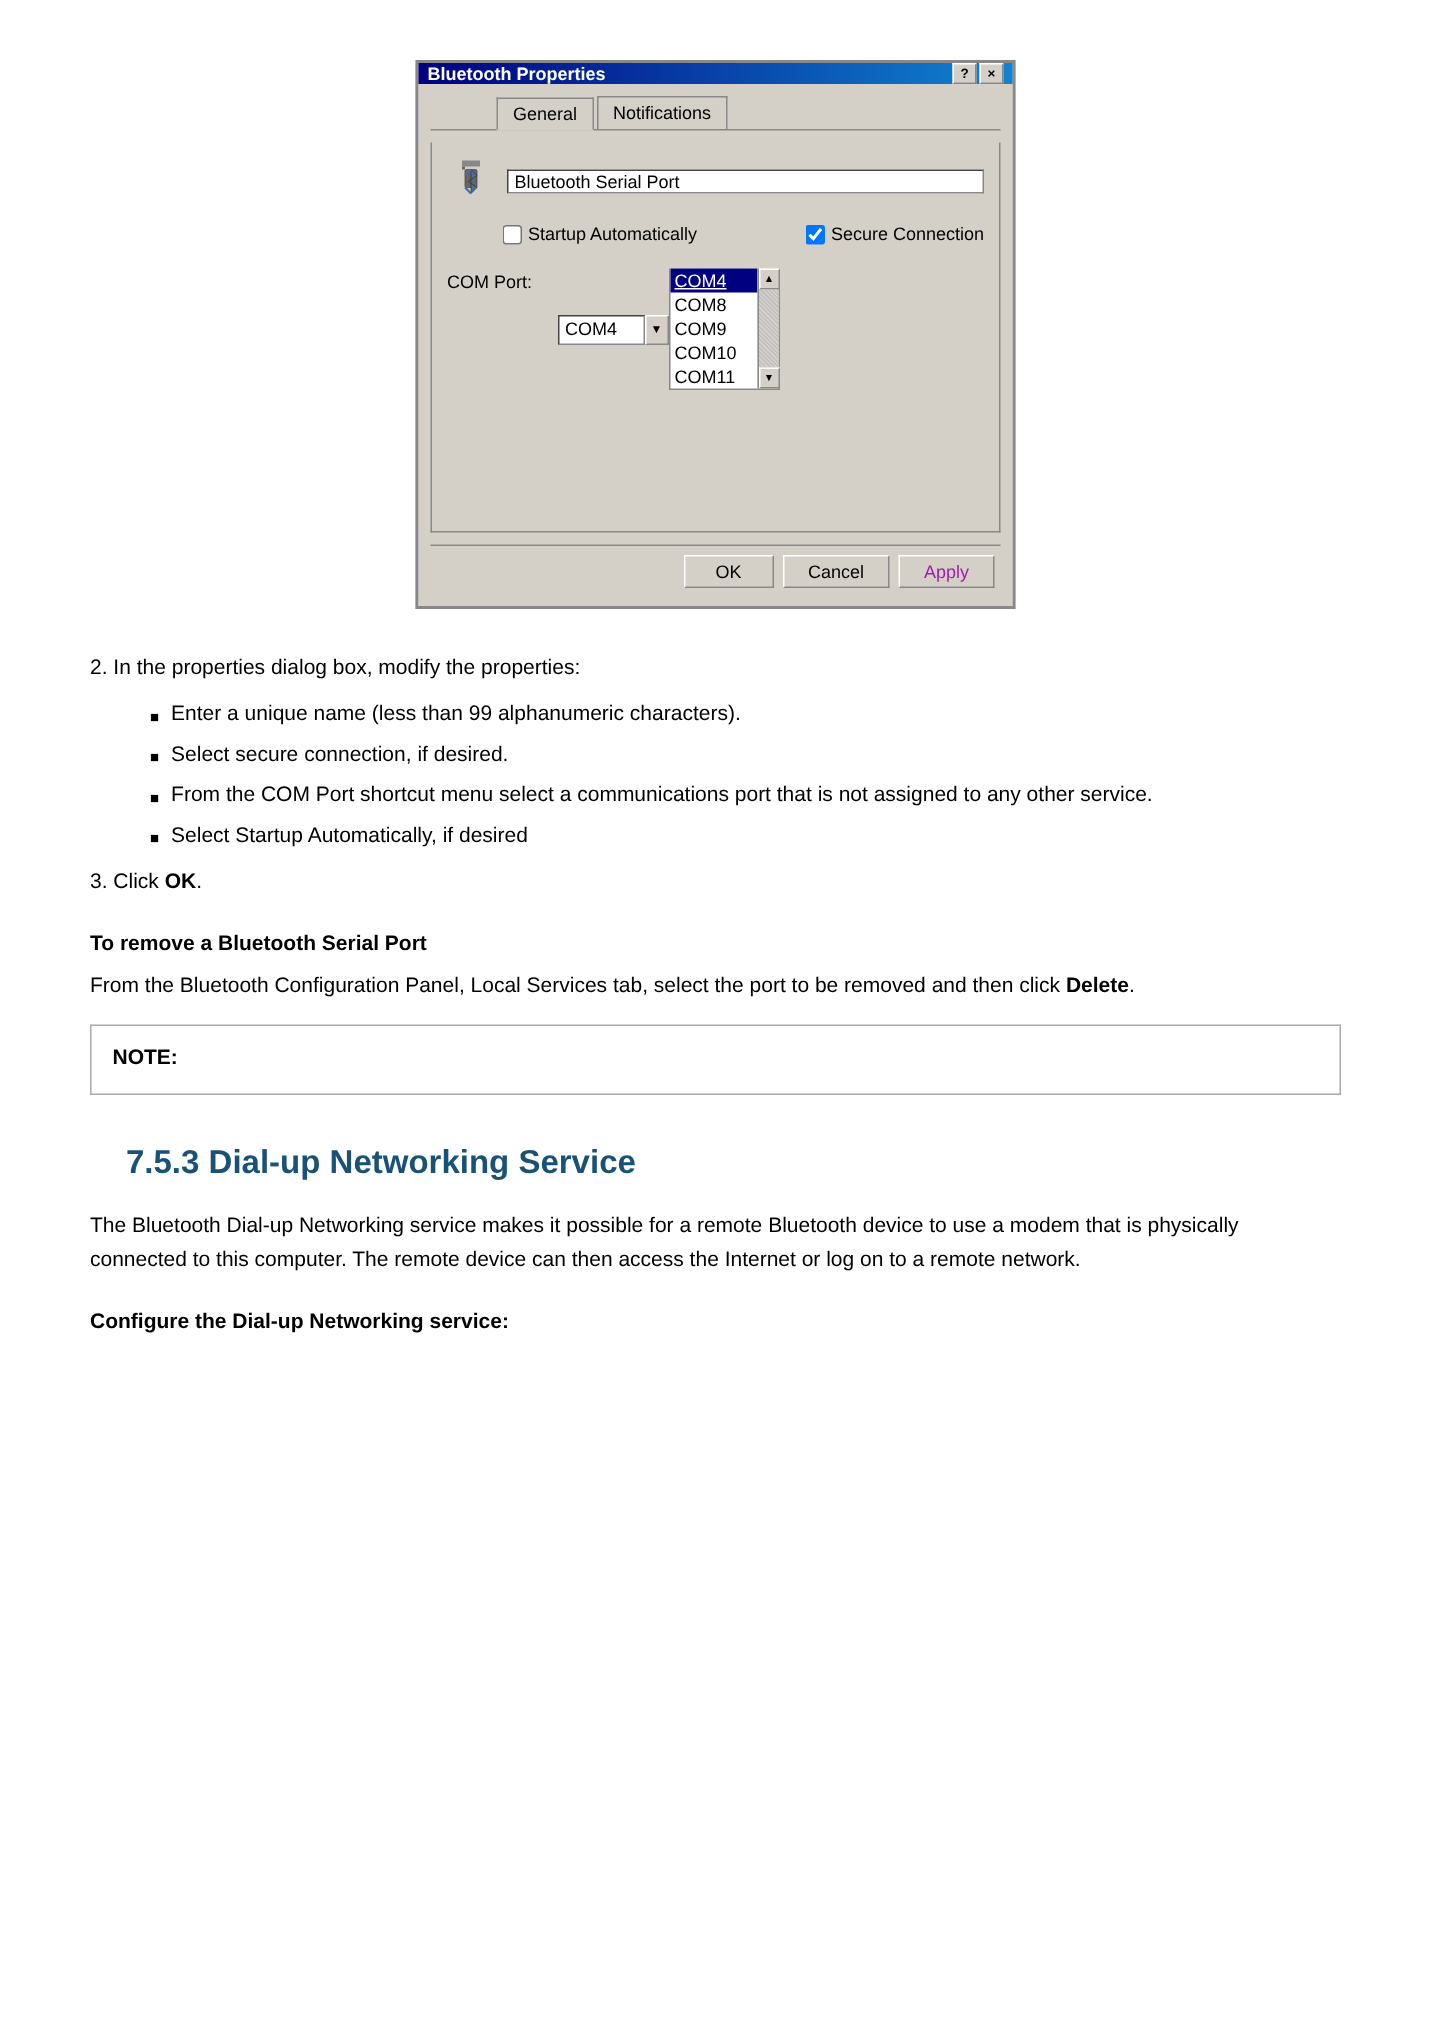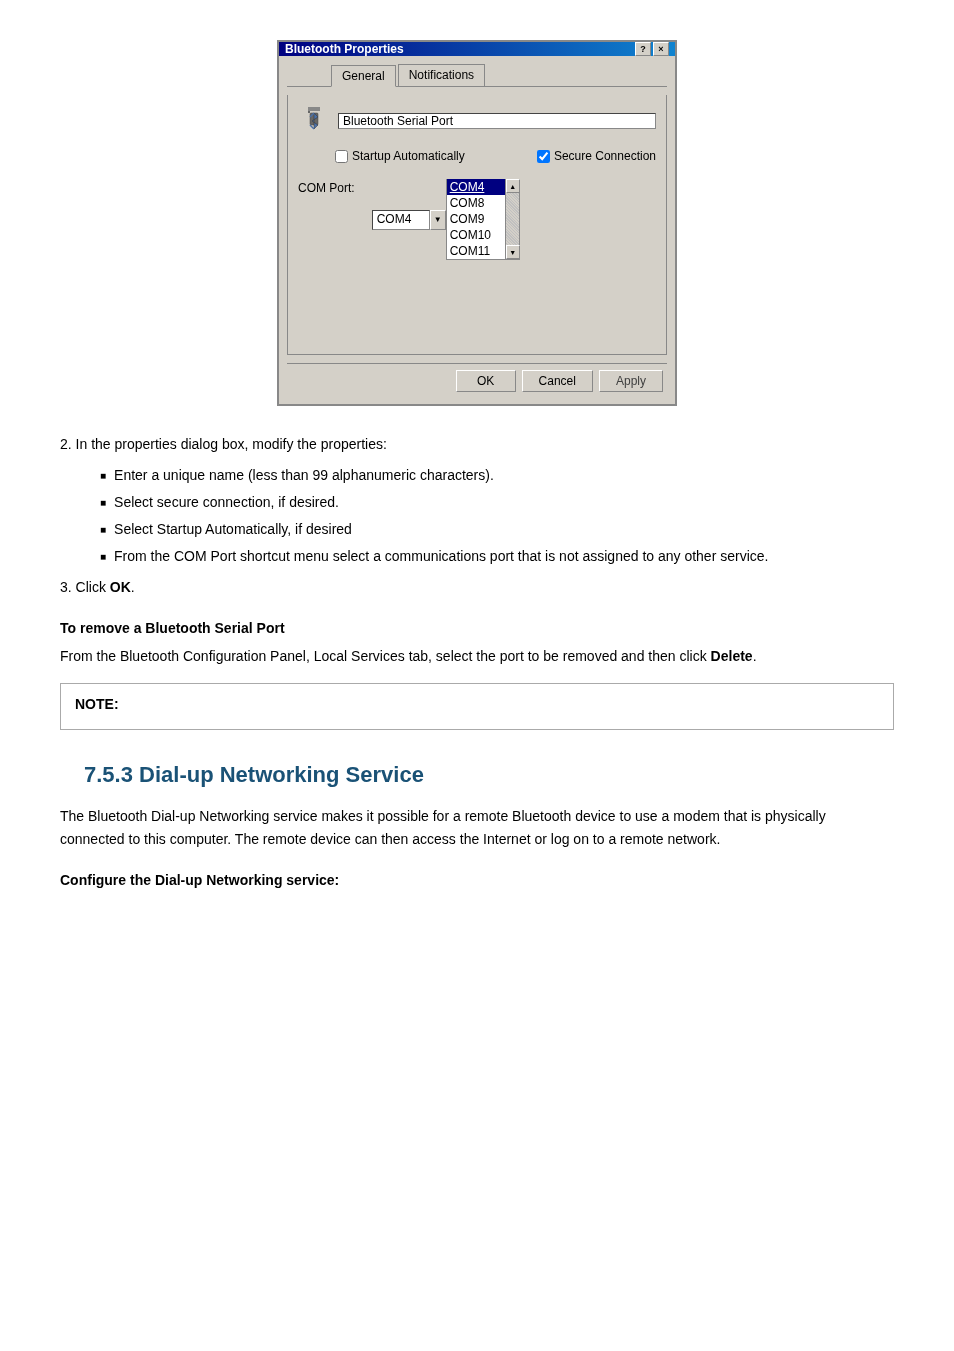--- a/index.html
+++ b/index.html
@@ -230,39 +230,39 @@
       padding: 3px 16px;
       border: 1px solid #888;
       border-top-color: #fff;
       border-left-color: #fff;
       background: #d4d0c8;
       font-size: 12px;
       cursor: pointer;
       min-width: 60px;
     }
     .dialog-btn:disabled, .dialog-btn.disabled {
-      color: #404040;
+      color: #a21caf;
       cursor: default;
     }
 
     
     .main-content {
       font-size: 14px;
       line-height: 1.5;
     }
     .step-text {
       margin-bottom: 10px;
     }
     .bullet-list {
       list-style: none;
       margin: 0 0 10px 40px;
     }
     .bullet-list li {
       display: flex;
-      align-items: flex-start;
+      align-items: flex-end;
       gap: 8px;
       margin-bottom: 6px;
     }
     .bullet-list li::before {
       content: '■';
       font-size: 10px;
       margin-top: 3px;
       flex-shrink: 0;
     }
     .step3 {
@@ -411,24 +411,24 @@
   <p class="step-text">2. In the properties dialog box, modify the properties:</p>
 
   <ul class="bullet-list">
     <li>
         <span>Enter a unique name (less than 99 alphanumeric characters).</span>
       </li>
     <li>
         <span>Select secure connection, if desired.</span>
       </li>
     <li>
-        <span>Select Startup Automatically, if desired</span>
+        <span>From the COM Port shortcut menu select a communications port that is not assigned to any other service.</span>
       </li>
     <li>
-        <span>From the COM Port shortcut menu select a communications port that is not assigned to any other service.</span>
+        <span>Select Startup Automatically, if desired</span>
       </li>
   </ul>
 
   <p class="step3">
     <span>3. Click </span><strong>OK</strong><span>.</span>
   </p>
 
   <p class="section-heading">To remove a Bluetooth Serial Port</p>
   <p class="section-para">
     <span>From the Bluetooth Configuration Panel, Local Services tab, select the port to be removed and then click </span><strong>Delete</strong><span>.</span>

